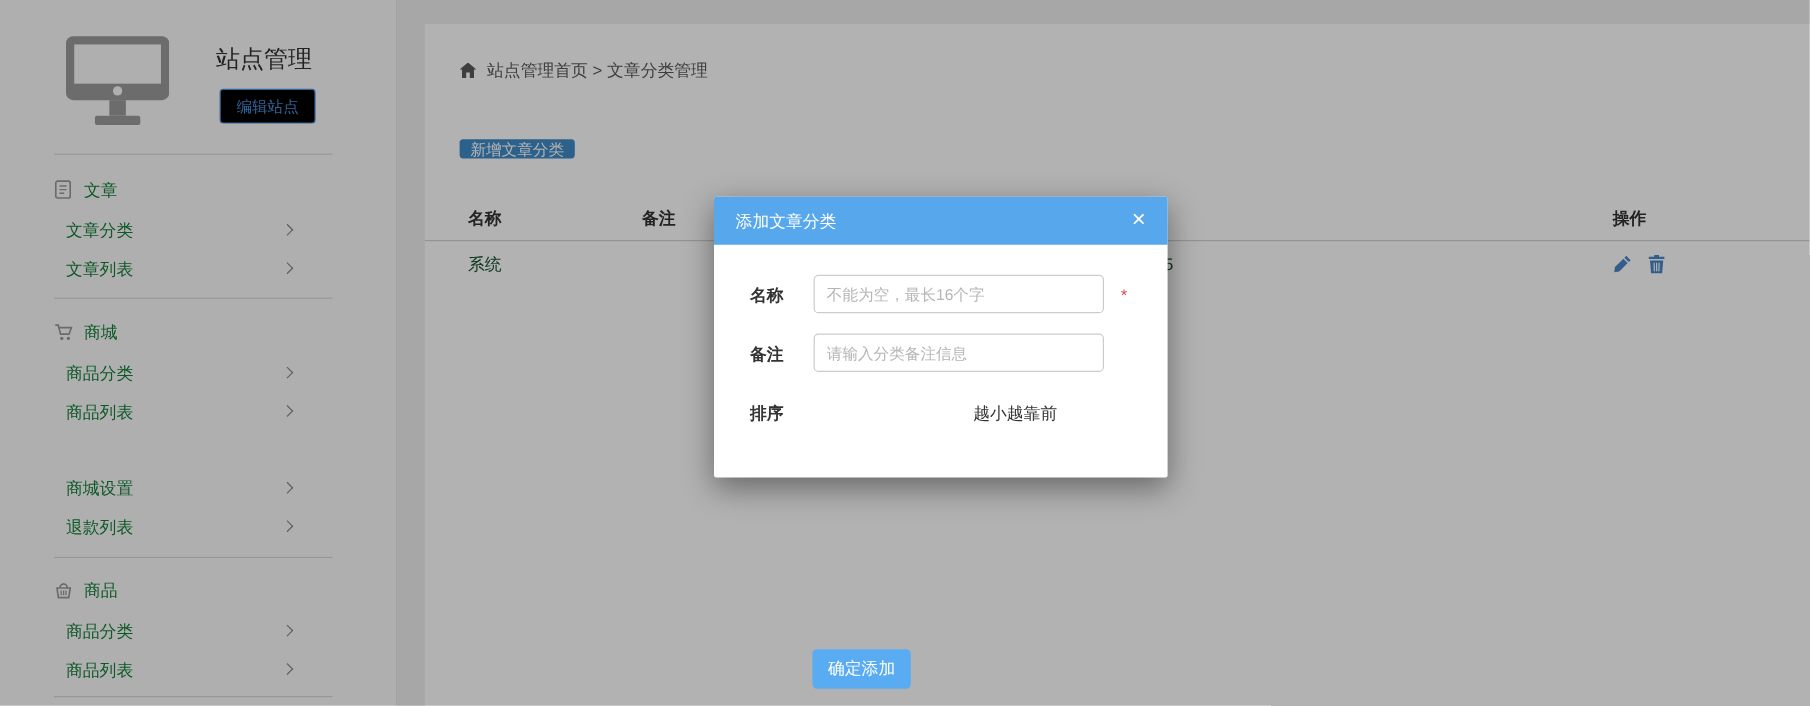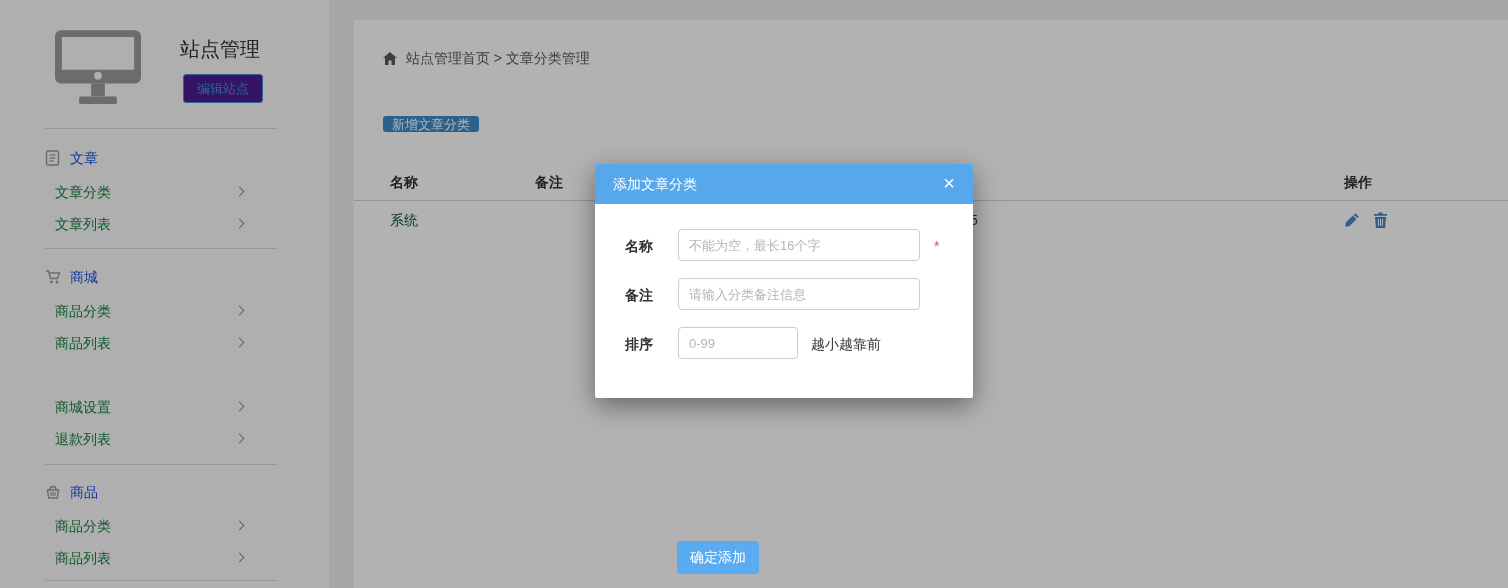--- a/index.html
+++ b/index.html
@@ -5,25 +5,25 @@
   * { margin:0; padding:0; box-sizing:border-box; }
   html,body { width:1508px; height:588px; overflow:hidden;
     font-family:"Liberation Sans","DejaVu Sans",sans-serif; background:#f0f0f0; }
   .abs { position:absolute; }
 
   
   .sidebar { position:absolute; left:0; top:0; width:331px; height:588px;
     background:#fbfbfb; border-right:1px solid #e9e9e9; }
   .side-title { position:absolute; left:180px; top:36px; font-size:20px; color:#333; }
   .edit-site-btn { position:absolute; left:183px; top:74px; width:80px; height:29px;
-    background:#4c1d95; border:1px solid #4a8dd8; color:#4a8dd8; font-size:13px;
+    background:#000000; border:1px solid #4a8dd8; color:#4a8dd8; font-size:13px;
     border-radius:3px; cursor:pointer; font-family:inherit; }
   .side-divider { position:absolute; left:45px; width:232px; height:1px; background:#d9d9d9; }
   .section-head { position:absolute; left:45px; width:232px; height:22px;
-    color:#1d4ed8; font-size:14px; line-height:22px; }
+    color:#15803d; font-size:14px; line-height:22px; }
   .section-head .ic { position:absolute; left:0; top:3px; }
   .section-head .lbl { position:absolute; left:25px; top:0; }
   .menu-item { position:absolute; left:30px; width:232px; height:22px;
     font-size:14px; color:#15803d; line-height:22px; cursor:pointer; }
   .menu-item .lbl { position:absolute; left:25px; top:0; }
   .chev { position:absolute; left:206px; top:7px; width:7px; height:7px;
     border-top:1px solid #8a8a8a; border-right:1px solid #8a8a8a;
     transform:rotate(45deg); }
 
   
@@ -204,17 +204,16 @@
   </div>
 
   <label class="f-label" style="top:72px;">名称</label>
   <input class="f-input" style="top: 65px; width: 242px;" placeholder="不能为空，最长16个字">
   <span class="f-req" style="top:72px;">*</span>
 
   <label class="f-label" style="top:121px;">备注</label>
   <input class="f-input" style="top: 114px; width: 242px;" placeholder="请输入分类备注信息">
 
   <label class="f-label" style="top:170px;">排序</label>
-  <input class="f-input" style="top: 163px; width: 120px;" placeholder="0-99">
   <span class="f-hint" style="top:170px;">越小越靠前</span>
 
   <button class="submit-btn">确定添加</button>
 </div>
 
 </body></html>

